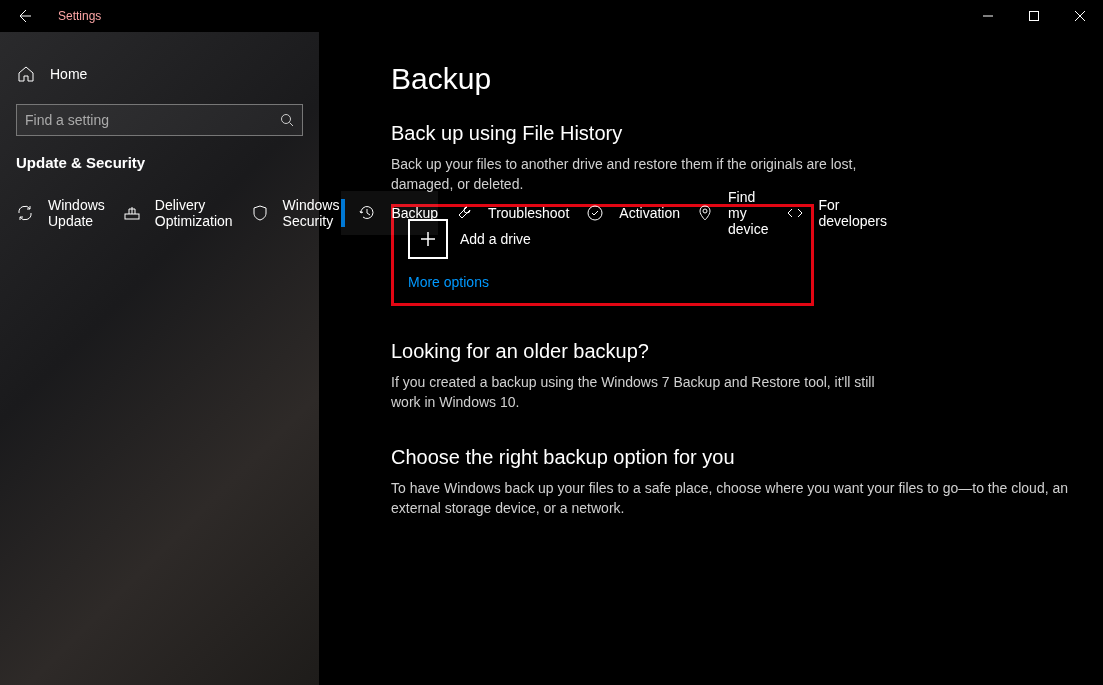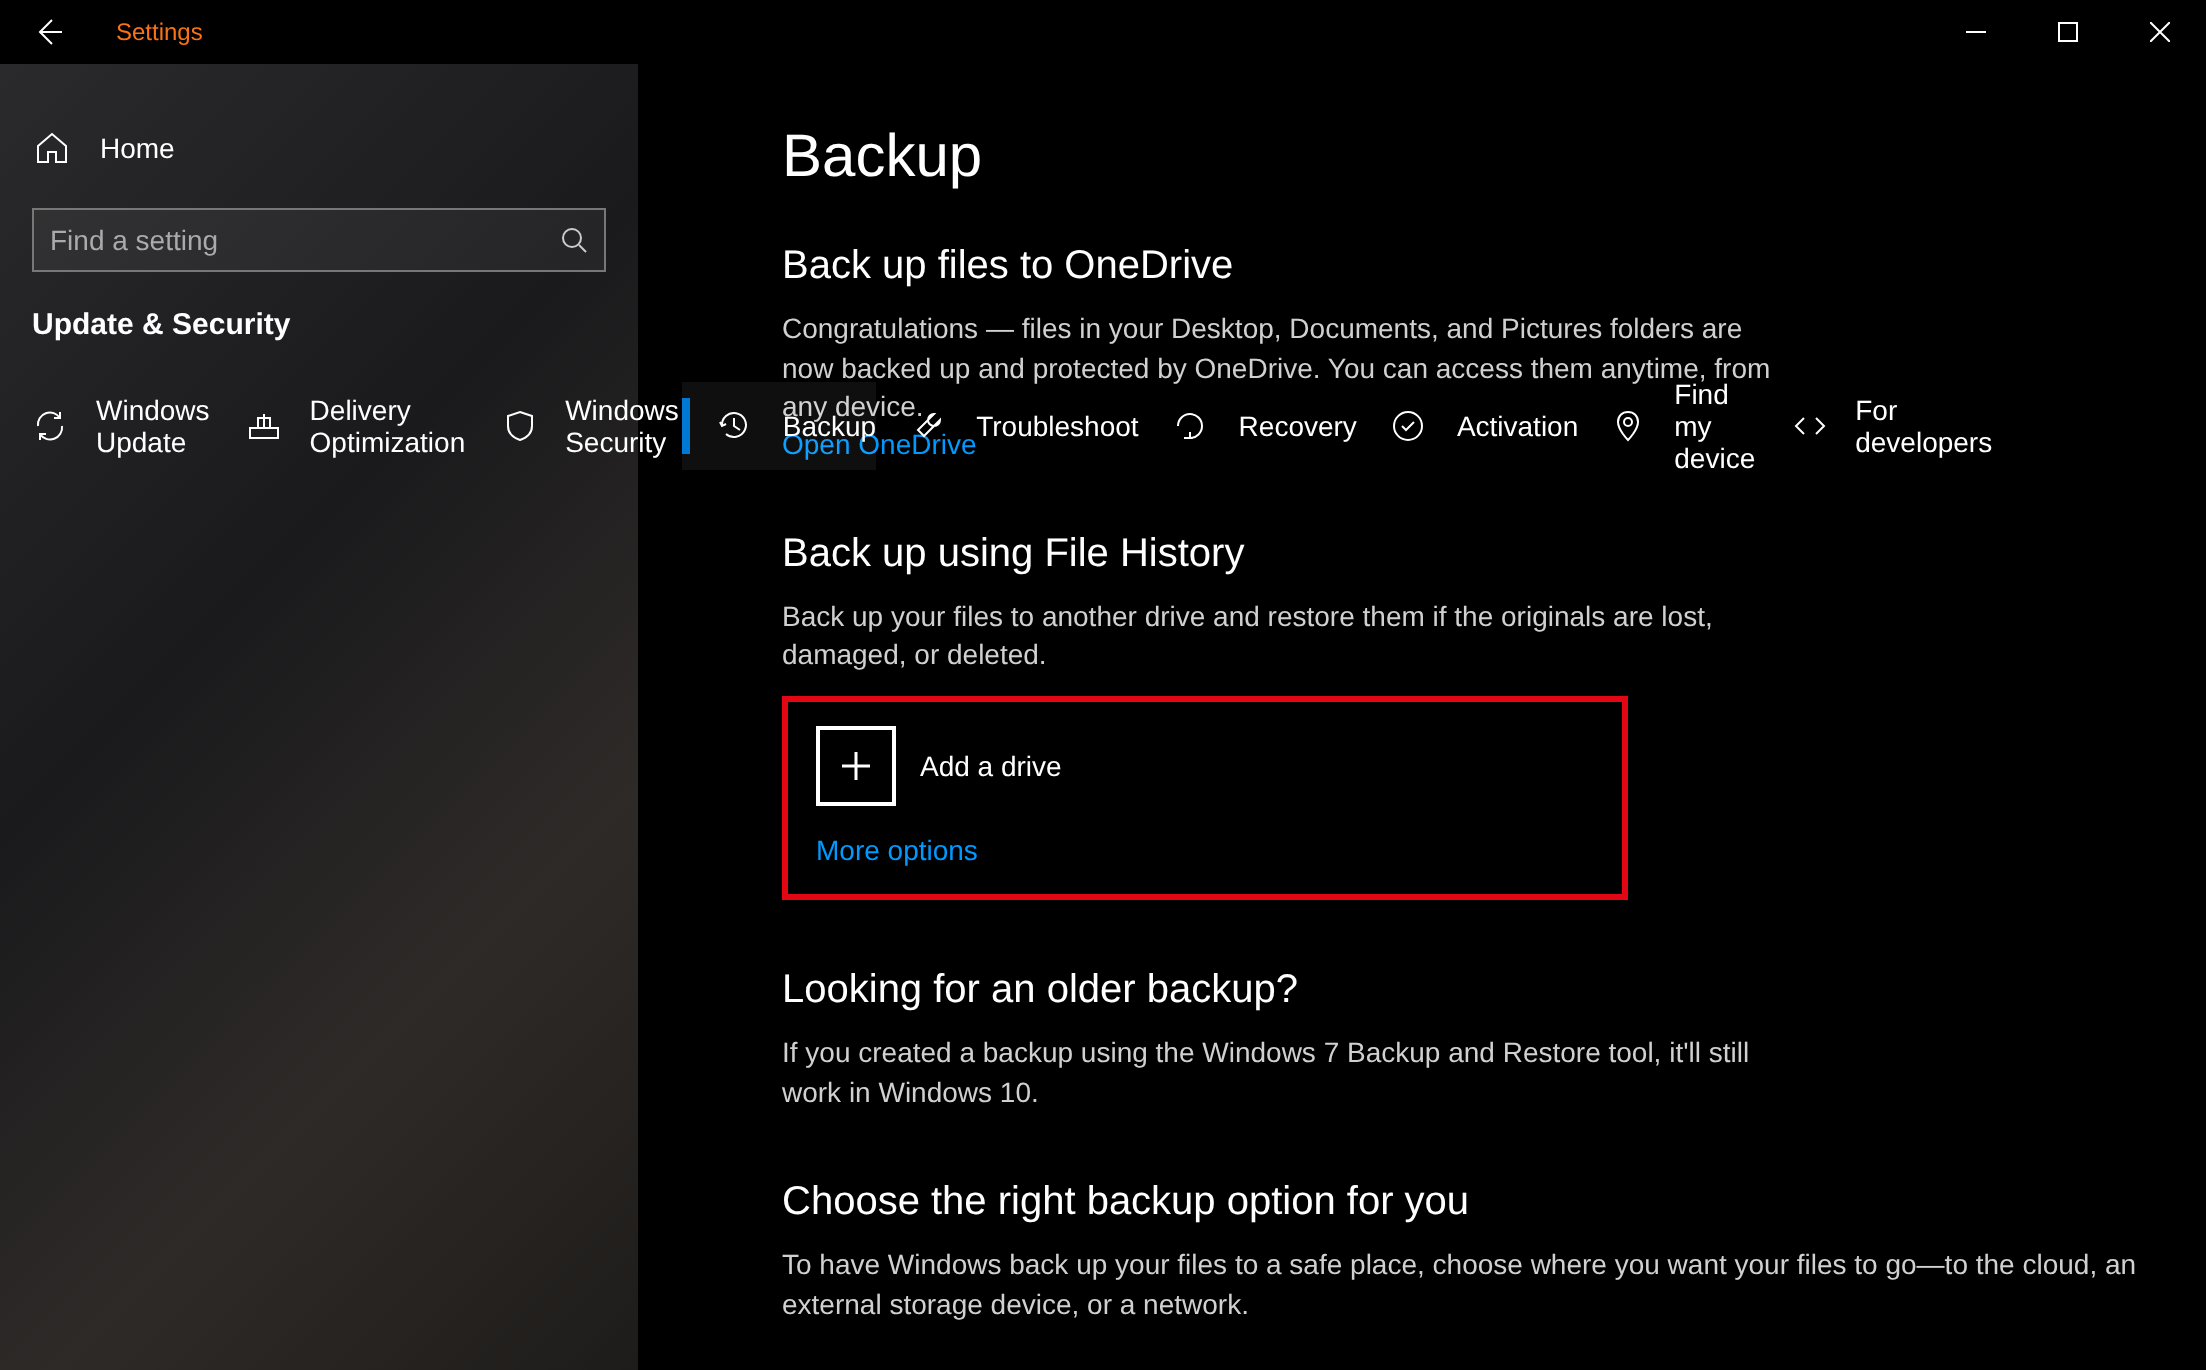--- a/index.html
+++ b/index.html
@@ -22,21 +22,21 @@
 .back-btn {
   width: 48px;
   height: 32px;
   display: flex;
   align-items: center;
   justify-content: center;
   cursor: pointer;
 }
 .title-text {
   font-size: 12px;
-  color: #f97316;
+  color: #fca5a5;
   margin-left: 10px;
 }
 .win-controls {
   margin-left: auto;
   display: flex;
 }
 .win-btn {
   width: 46px;
   height: 32px;
   display: flex;
@@ -259,29 +259,20 @@
 
       <div class="nav-item">
         <span class="icon">
           <svg width="18" height="18" viewBox="0 0 18 18">
               <path d="M12 3 A3 3 0 1 0 15 6 L10 11 L7 14 L4 11 L7 8 Z" stroke="#fff" fill="none"></path>
             </svg>
         </span>
         <span>Troubleshoot</span>
       </div>
 
-      <div class="nav-item">
-        <span class="icon">
-          <svg width="18" height="18" viewBox="0 0 18 18">
-              <path d="M3 9 A6 6 0 1 1 9 15" stroke="#fff" fill="none"></path>
-              <path d="M6 15 L9 15 L9 12" stroke="#fff" fill="none"></path>
-            </svg>
-        </span>
-        <span>Recovery</span>
-      </div>
 
       <div class="nav-item">
         <span class="icon">
           <svg width="18" height="18" viewBox="0 0 18 18">
               <circle cx="9" cy="9" r="7" stroke="#fff" fill="none"></circle>
               <path d="M6 9 L8 11 L12 7" stroke="#fff" fill="none"></path>
             </svg>
         </span>
         <span>Activation</span>
       </div>
@@ -306,25 +297,20 @@
         <span>For developers</span>
       </div>
 
 
     </div>
   </div>
 
   <div class="content">
     <h1 class="page-title">Backup</h1>
 
-    <div class="section">
-      <div class="section-title">Back up files to OneDrive</div>
-      <div class="section-text">Congratulations — files in your Desktop, Documents, and Pictures folders are now backed up and protected by OneDrive. You can access them anytime, from any device.</div>
-      <span class="link">Open OneDrive</span>
-    </div>
 
     <div class="section">
       <div class="section-title">Back up using File History</div>
       <div class="section-text">Back up your files to another drive and restore them if the originals are lost, damaged, or deleted.</div>
       <div class="highlight-box">
         <div class="add-drive">
           <div class="plus-box">
             <svg width="20" height="20" viewBox="0 0 20 20">
                 <path d="M10 3 L10 17 M3 10 L17 10" stroke="#fff" stroke-width="1.5"></path>
               </svg>

